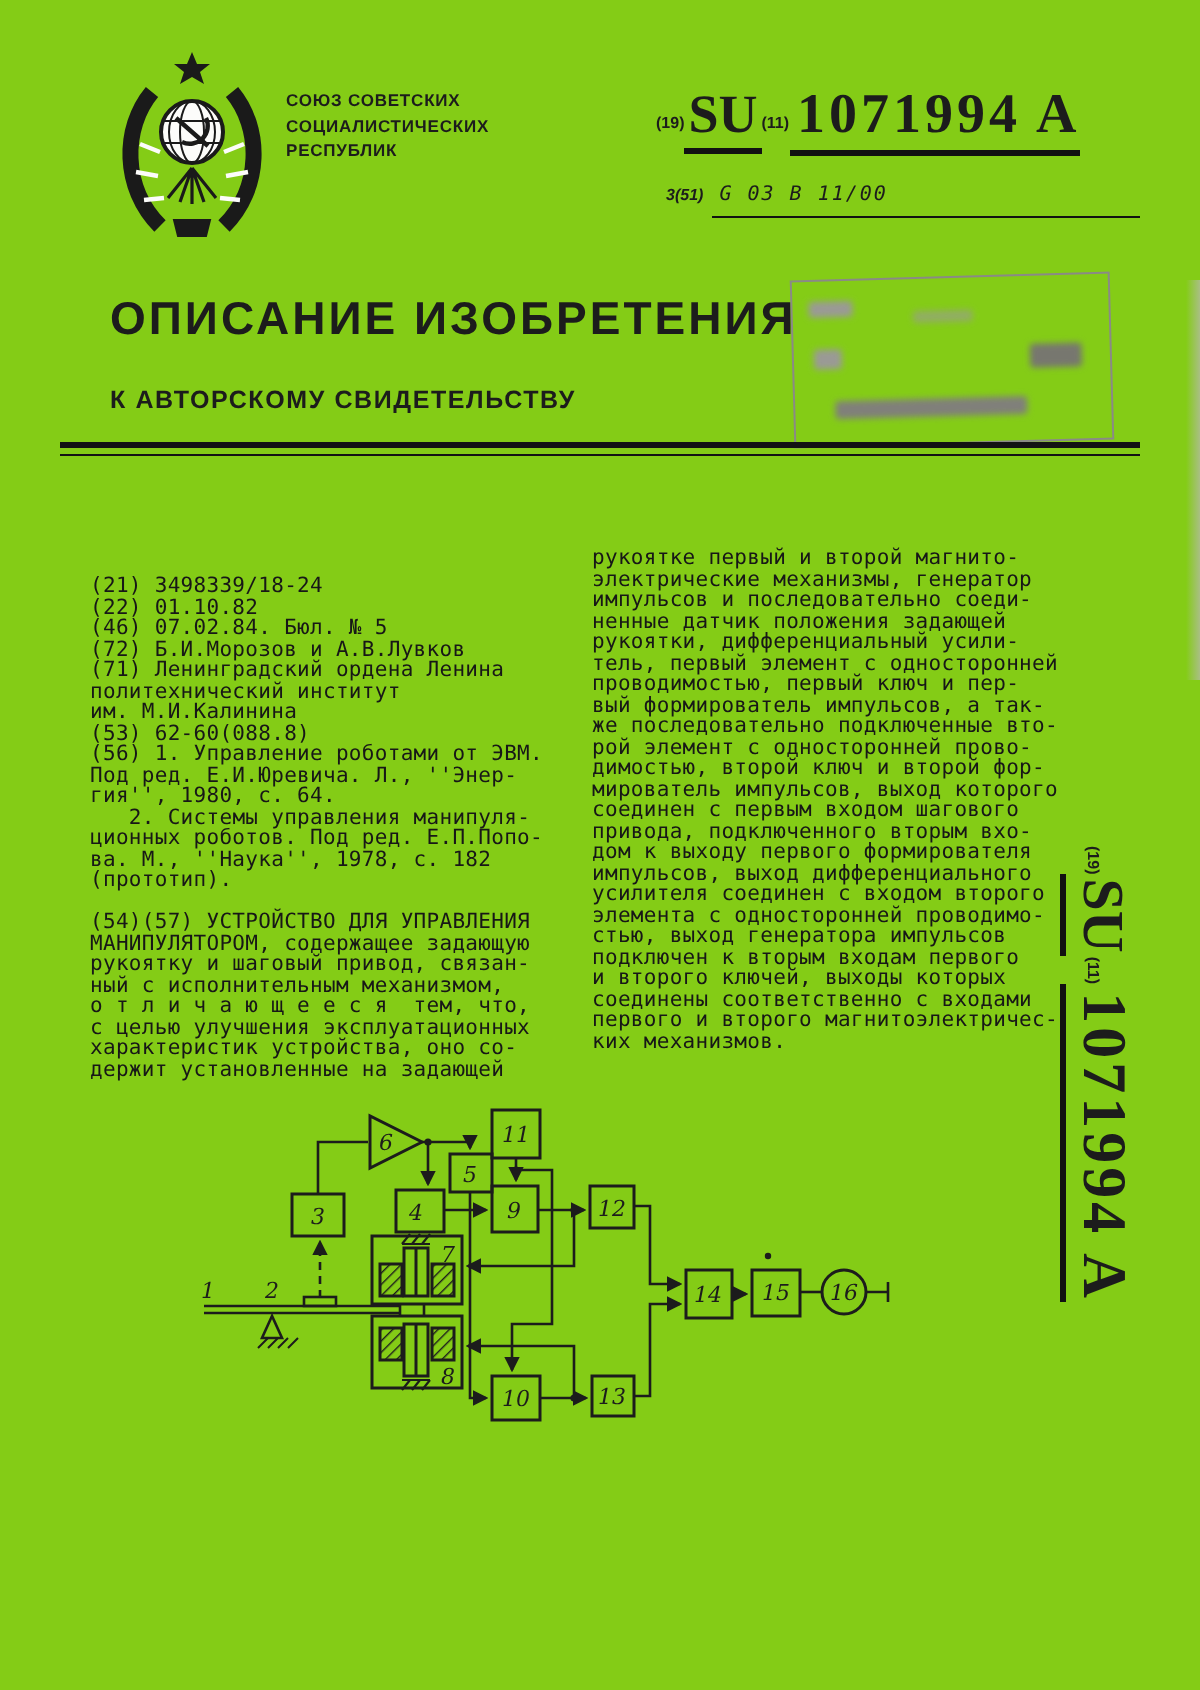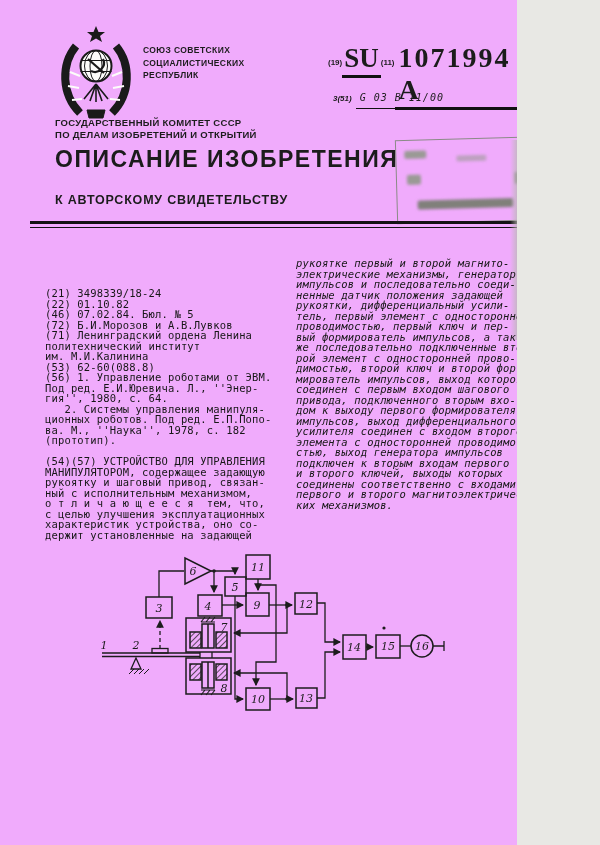--- a/index.html
+++ b/index.html
@@ -1,16 +1,16 @@
 <!DOCTYPE html>
 <html><head>
 <meta charset="utf-8">
 <style>
   html,body{margin:0;padding:0;background:#e8e8e4;}
-  .page{position:relative;width:517px;height:845px;background:#f0abfc;overflow:hidden;
+  .page{position:relative;width:600px;height:845px;background:#84cc16;overflow:hidden;
         font-family:"Liberation Sans",sans-serif;color:#1c1c1c;}
   .abs{position:absolute;}
 
   
   .union{left:143px;top:44px;font-size:8.5px;font-weight:bold;line-height:12.5px;
          letter-spacing:.4px;white-space:pre-wrap;}
   .committee{left:55px;top:117px;font-size:9.5px;font-weight:bold;line-height:11.5px;
          letter-spacing:.3px;white-space:pre-wrap;}
   .doc-title{left:55px;top:146px;font-size:23px;font-weight:bold;letter-spacing:1.5px;}
   .doc-sub{left:55px;top:193px;font-size:12.5px;font-weight:bold;letter-spacing:.8px;}
@@ -29,21 +29,21 @@
          transform:rotate(-1.6deg);filter:blur(.3px);}
   .smudge{position:absolute;background:#9a9a95;filter:blur(1.5px);border-radius:2px;}
 
   .dblrule{left:30px;top:221px;width:540px;height:3px;
            border-top:3.5px solid #131313;border-bottom:1.3px solid #131313;}
 
   
   .col{font-family:"DejaVu Sans Mono",monospace;font-size:10.5px;line-height:10.5px;
        letter-spacing:.15px;white-space:pre-wrap;color:#171717;}
   .col-left{left:45px;top:258px;width:250px;margin-top:30px;}
-  .col-right{left:296px;top:258px;width:252px;font-style:italic;}
+  .col-right{left:296px;top:274px;width:252px;}
 
   
   .vnum{left:570px;top:423px;width:312px;height:42px;transform:rotate(90deg);
         transform-origin:0 0;display:flex;align-items:baseline;}
   .vnum .su{font-size:29px;}
   .vnum .num{font-size:31px;}
 
   .edge-shadow{right:0;top:140px;width:7px;height:200px;
         background:linear-gradient(to left,#b9b9b4,rgba(255,255,255,0));opacity:.7;}
 
@@ -81,22 +81,20 @@
     <span class="code-sm">(11)</span>
     <span class="big-serif num">1071994      A</span>
   </div>
 
   <div class="abs ipc-row">
     <span class="ipc-pre">3(51)</span>
     <span class="ipc-val">G 03 B 11/00</span>
   </div>
   <div class="abs ipc-line"></div>
 
-  <div class="abs committee">ГОСУДАРСТВЕННЫЙ КОМИТЕТ СССР
-ПО ДЕЛАМ ИЗОБРЕТЕНИЙ И ОТКРЫТИЙ</div>
   <div class="abs doc-sub">К АВТОРСКОМУ СВИДЕТЕЛЬСТВУ</div>
   <div class="abs doc-title">ОПИСАНИЕ ИЗОБРЕТЕНИЯ</div>
 
   <div class="abs stamp">
     <div class="smudge" style="left:8px;top:10px;width:22px;height:8px;"></div>
     <div class="smudge" style="left:10px;top:34px;width:14px;height:10px;"></div>
     <div class="smudge" style="left:118px;top:34px;width:26px;height:12px;background:#77776f;"></div>
     <div class="smudge" style="left:20px;top:60px;width:96px;height:9px;background:#80807a;"></div>
     <div class="smudge" style="left:60px;top:16px;width:30px;height:6px;opacity:.6;"></div>
   </div>

